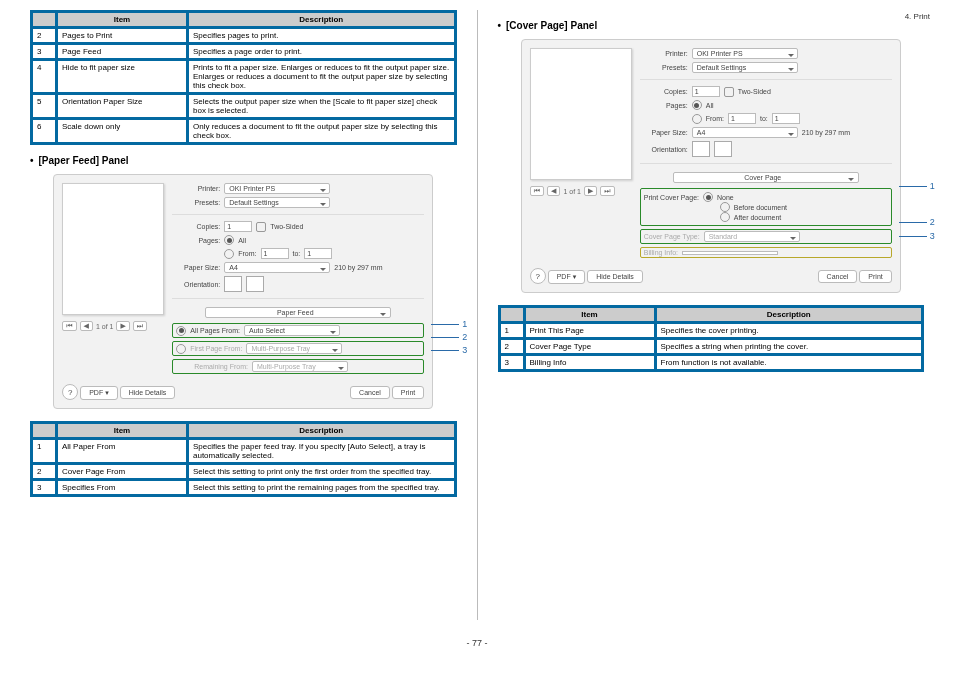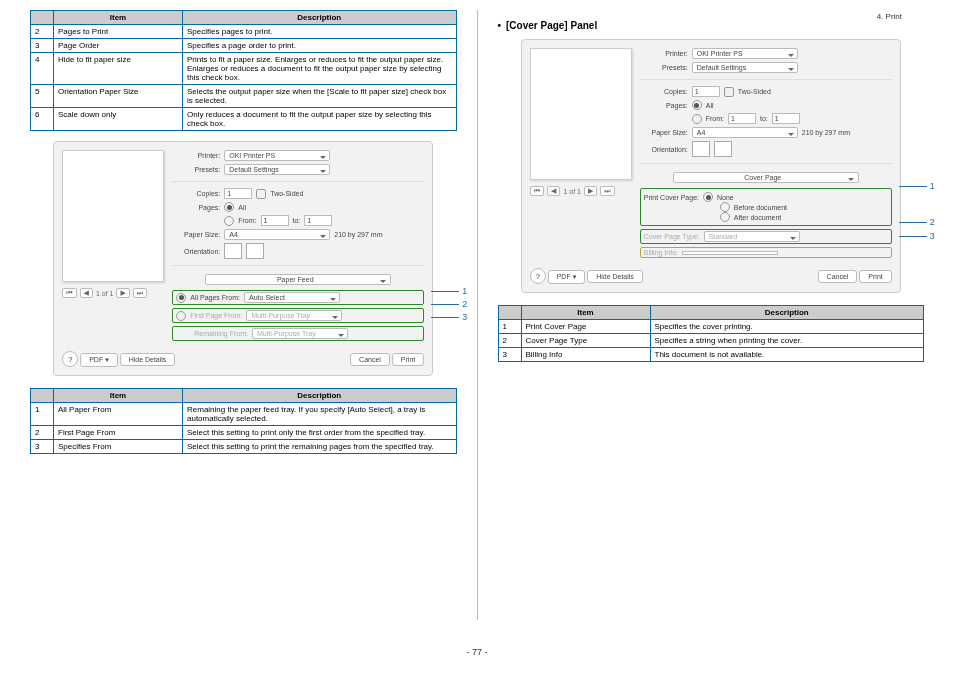--- a/index.html
+++ b/index.html
@@ -28,39 +28,39 @@
   .col-left { padding-right: 20px; }
   .col-right { padding-left: 20px; }
   .divider {
     width: 1px;
     background: #bbb;
     height: 100%;
   }
   .header-right {
     position: absolute;
     top: 12px;
-    right: 52px;
+    right: 24px;
     font-size: 8px;
     color: #333;
   }
   .page-num {
     position: absolute;
-    bottom: 18px;
+    bottom: 27px;
     width: 100%;
     text-align: center;
     font-size: 9px;
     color: #333;
   }
   table.doc {
     border-collapse: collapse;
     width: 100%;
     margin-bottom: 10px;
   }
   table.doc th, table.doc td {
-    border: 1px solid #0369a1;
+    border: 3px solid #0369a1;
     padding: 2px 4px;
     font-size: 8px;
     vertical-align: top;
     text-align: left;
   }
   table.doc th {
     background: #ccc;
     font-weight: bold;
     text-align: center;
   }
@@ -264,41 +264,42 @@
             <th>Item</th>
             <th>Description</th>
           </tr>
       <tr>
             <td class="numcol">2</td>
             <td class="itemcol">Pages to Print</td>
             <td>Specifies pages to print.</td>
           </tr>
       <tr>
             <td class="numcol">3</td>
-            <td class="itemcol">Page Order</td>
+            <td class="itemcol">Page Feed</td>
             <td>Specifies a page order to print.</td>
           </tr>
       <tr>
             <td class="numcol">4</td>
             <td class="itemcol">Hide to fit paper size</td>
             <td>Prints to fit a paper size. Enlarges or reduces to fit the output paper size. Enlarges or reduces a document to fit the output paper size by selecting this check box.</td>
           </tr>
       <tr>
             <td class="numcol">5</td>
             <td class="itemcol">Orientation Paper Size</td>
             <td>Selects the output paper size when the [Scale to fit paper size] check box is selected.</td>
           </tr>
       <tr>
             <td class="numcol">6</td>
             <td class="itemcol">Scale down only</td>
             <td>Only reduces a document to fit the output paper size by selecting this check box.</td>
           </tr>
     </tbody>
       </table>
 
+    <div class="section-title">[Paper Feed] Panel</div>
 
     <div class="dialog-wrap">
       <div class="dialog">
         <div class="dialog-top">
           <div>
             <div class="preview"></div>
             <div class="pagebar">
               <span class="pbtn">⏮</span>
               <span class="pbtn">◀</span>
               <span>1 of 1</span>
@@ -395,25 +396,25 @@
     <table class="doc">
       <tbody>
           <tr>
             <th class="numcol"></th>
             <th>Item</th>
             <th>Description</th>
           </tr>
       <tr>
             <td class="numcol">1</td>
             <td class="itemcol">All Paper From</td>
-            <td>Remaining the paper feed tray. If you specify [Auto Select], a tray is automatically selected.</td>
+            <td>Specifies the paper feed tray. If you specify [Auto Select], a tray is automatically selected.</td>
           </tr>
       <tr>
             <td class="numcol">2</td>
-            <td class="itemcol">First Page From</td>
+            <td class="itemcol">Cover Page From</td>
             <td>Select this setting to print only the first order from the specified tray.</td>
           </tr>
       <tr>
             <td class="numcol">3</td>
             <td class="itemcol">Specifies From</td>
             <td>Select this setting to print the remaining pages from the specified tray.</td>
           </tr>
     </tbody>
       </table>
   </div>
@@ -535,31 +536,31 @@
 
     <table class="doc">
       <tbody>
           <tr>
             <th class="numcol"></th>
             <th>Item</th>
             <th>Description</th>
           </tr>
       <tr>
             <td class="numcol">1</td>
-            <td class="itemcol">Print Cover Page</td>
+            <td class="itemcol">Print This Page</td>
             <td>Specifies the cover printing.</td>
           </tr>
       <tr>
             <td class="numcol">2</td>
             <td class="itemcol">Cover Page Type</td>
             <td>Specifies a string when printing the cover.</td>
           </tr>
       <tr>
             <td class="numcol">3</td>
             <td class="itemcol">Billing Info</td>
-            <td>This document is not available.</td>
+            <td>From function is not available.</td>
           </tr>
     </tbody>
       </table>
   </div>
 </div>
 
 <div class="page-num">- 77 -</div>
 
 </body></html>

